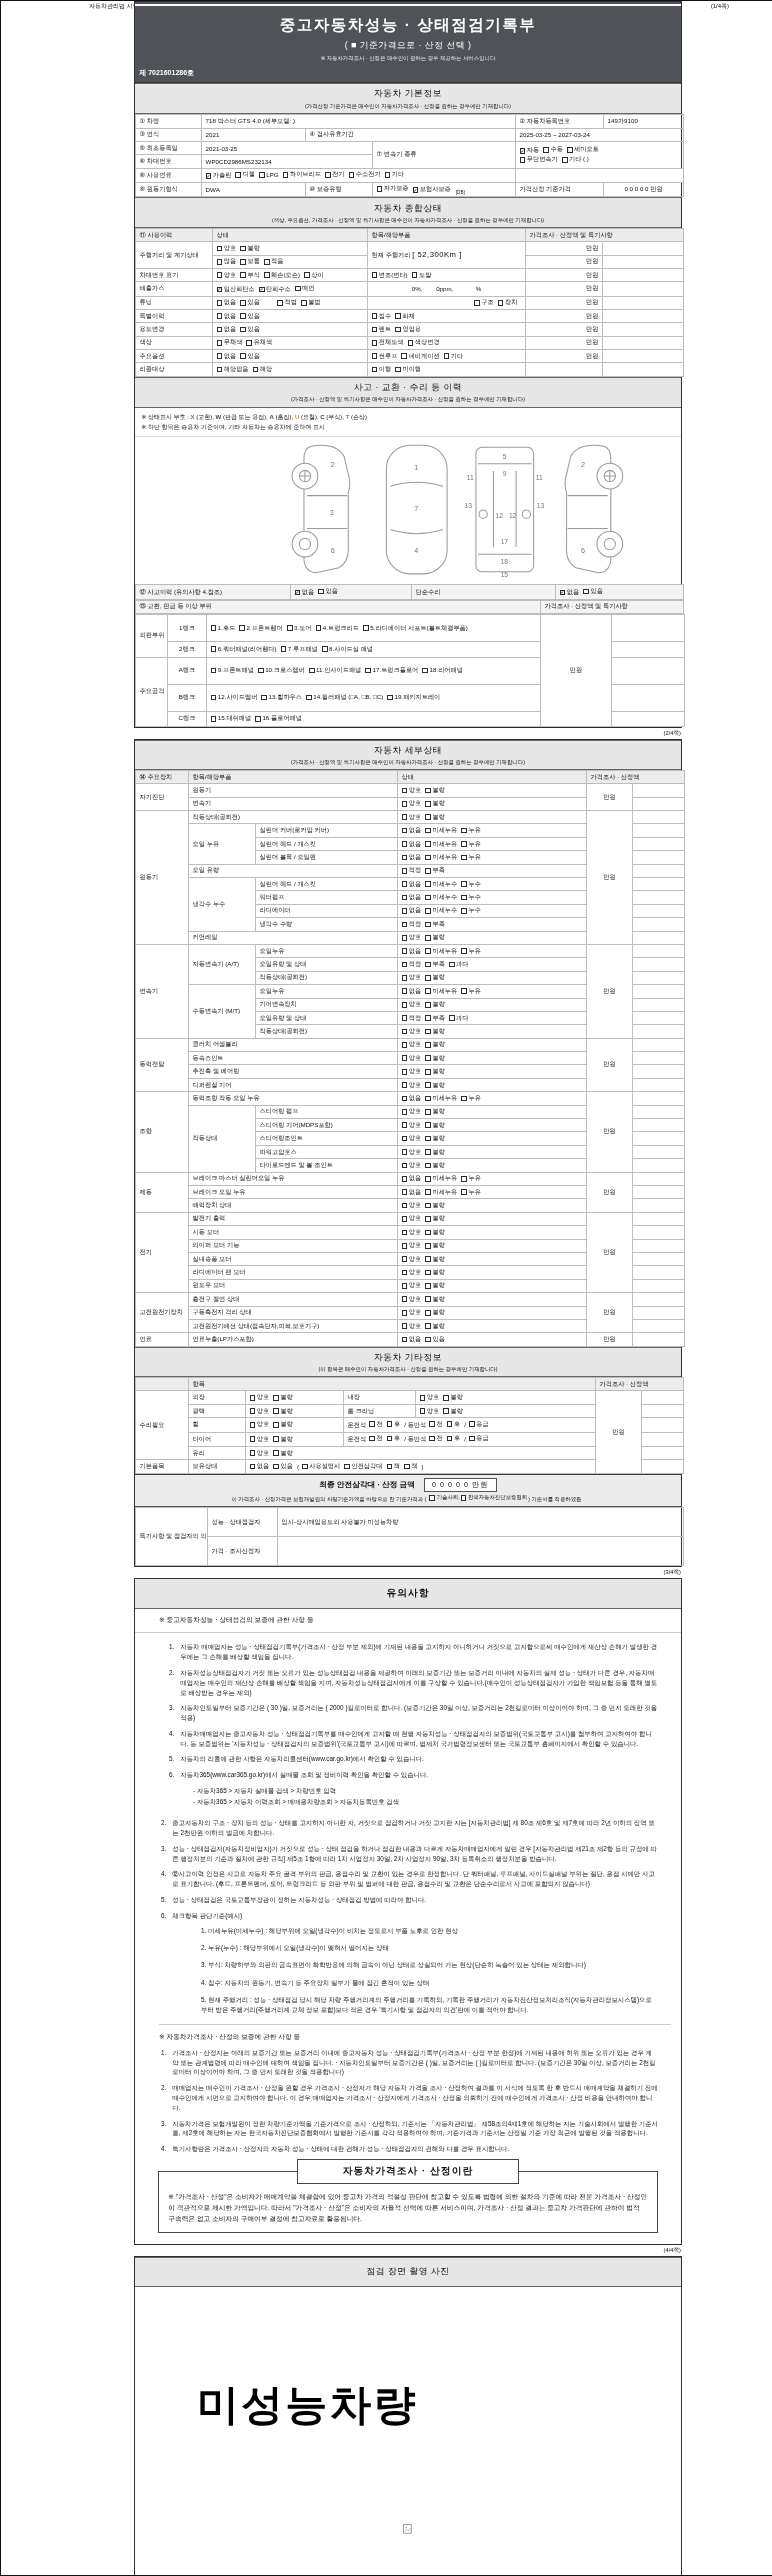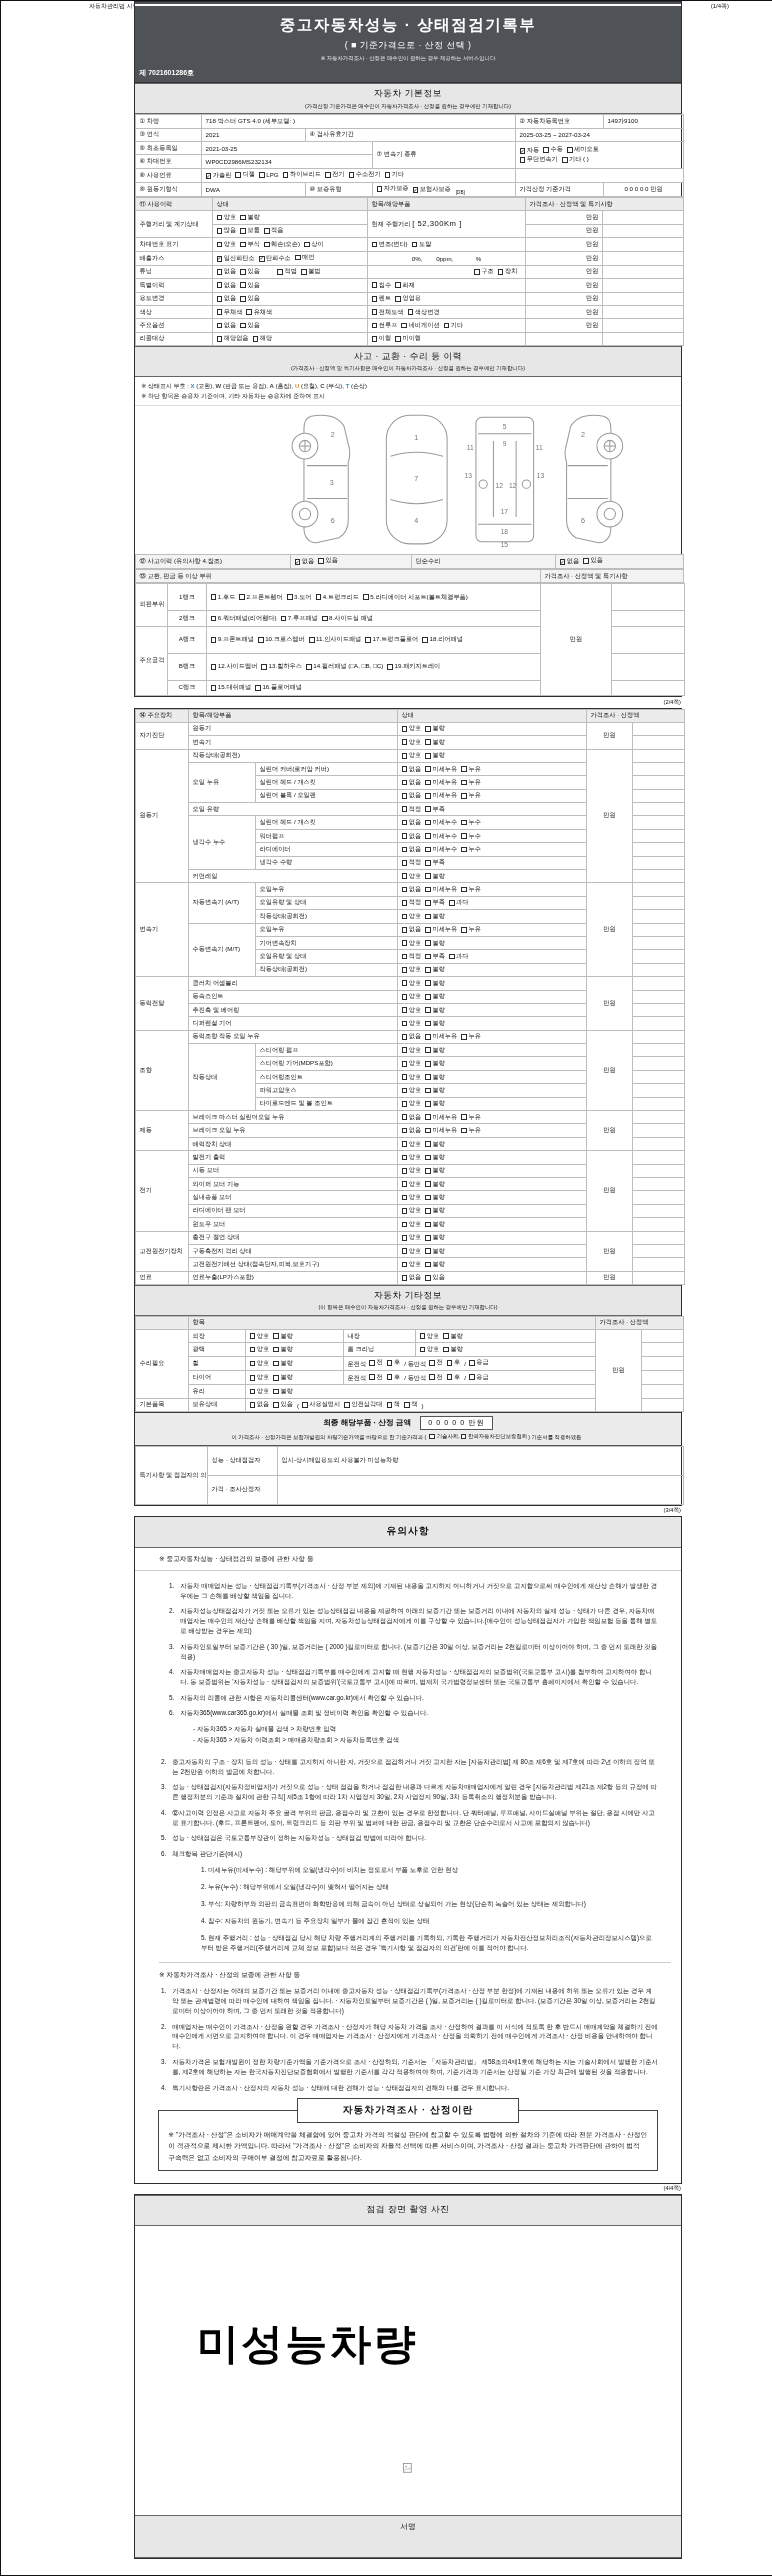--- a/index.html
+++ b/index.html
@@ -144,20 +144,24 @@
    <td class="lab">⑨ 원동기형식</td>
    <td>DWA</td>
    <td class="lab">⑩ 보증유형</td>
    <td><span><span class="opt"><span class="cb"></span>자가보증</span><span class="opt"><span class="cb on">✓</span>보험사보증</span></span><span class="db">[DB]</span></td>
    <td class="lab">가격산정 기준가격</td>
    <td class="ctr">0 0 0 0 0 만원</td>
   </tr>
  </tbody>
     </table>
 
+ <div class="gh">
+  <div class="gh-t">자동차 종합상태</div>
+  <div class="gh-n">(색상, 주요옵션, 가격조사 · 산정액 및 특기사항은 매수인이 자동차가격조사 · 산정을 원하는 경우에만 기재합니다)</div>
+ </div>
  <table class="tb">
   <colgroup>
         <col style="width:77px">
         <col style="width:155px">
         <col style="width:158px">
         <col style="width:77px">
         <col style="width:81px">
       </colgroup>
   <tbody>
         <tr>
@@ -377,20 +381,24 @@
           <td class="ctr">C랭크</td>
           <td style="height:15.5px"><span class="opt"><span class="cb"></span>15.대쉬패널</span><span class="opt"><span class="cb"></span>16.플로어패널</span></td>
           <td class="ex"></td>
         </tr>
       </tbody>
  </table>
 </div>
 <div class="marker">(2/4쪽)</div>
 
 <div class="col pagebox">
+ <div class="gh">
+  <div class="gh-t">자동차 세부상태</div>
+  <div class="gh-n">(가격조사 · 산정액 및 특기사항은 매수인이 자동차가격조사 · 산정을 원하는 경우에만 기재합니다)</div>
+ </div>
  <table class="tb">
   <colgroup>
         <col style="width:53px">
         <col style="width:67px">
         <col style="width:142px">
         <col style="width:189px">
         <col style="width:46px">
         <col style="width:52px">
       </colgroup>
   <tbody id="detail-body">
@@ -693,21 +701,21 @@
    <td class="lab">기본품목</td>
    <td class="lab">보유상태</td>
    <td colspan="3"><span class="opt"><span class="cb"></span>없음</span><span class="opt"><span class="cb"></span>있음</span><span class="mx">(</span><span class="opt"><span class="cb"></span>사용설명서</span><span class="opt"><span class="cb"></span>안전삼각대</span><span class="opt"><span class="cb"></span>잭</span><span class="opt"><span class="cb"></span>잭</span><span class="mx">)</span></td>
    <td class="ex"></td>
   </tr>
  </tbody>
     </table>
 
  <div class="final">
   <div>
-   <span class="f-lab">최종 해당부품 · 산정 금액</span>
+   <span class="f-lab">최종 안전삼각대 · 산정 금액</span>
    <span class="f-val">0 0 0 0 0 만원</span>
   </div>
   <div class="f-note"><span class="mx">이 가격조사 · 산정가격은 보험개발원의 차량기준가액을 바탕으로 한 기준가격과 (</span><span class="opt"><span class="cb"></span>기술사회,</span><span class="opt"><span class="cb"></span>한국자동차진단보증협회</span><span class="mx">) 기준서를 적용하였음</span></div>
  </div>
 
  <table class="tb op">
   <colgroup>
         <col style="width:72px">
         <col style="width:70px">
         <col style="width:406px">

